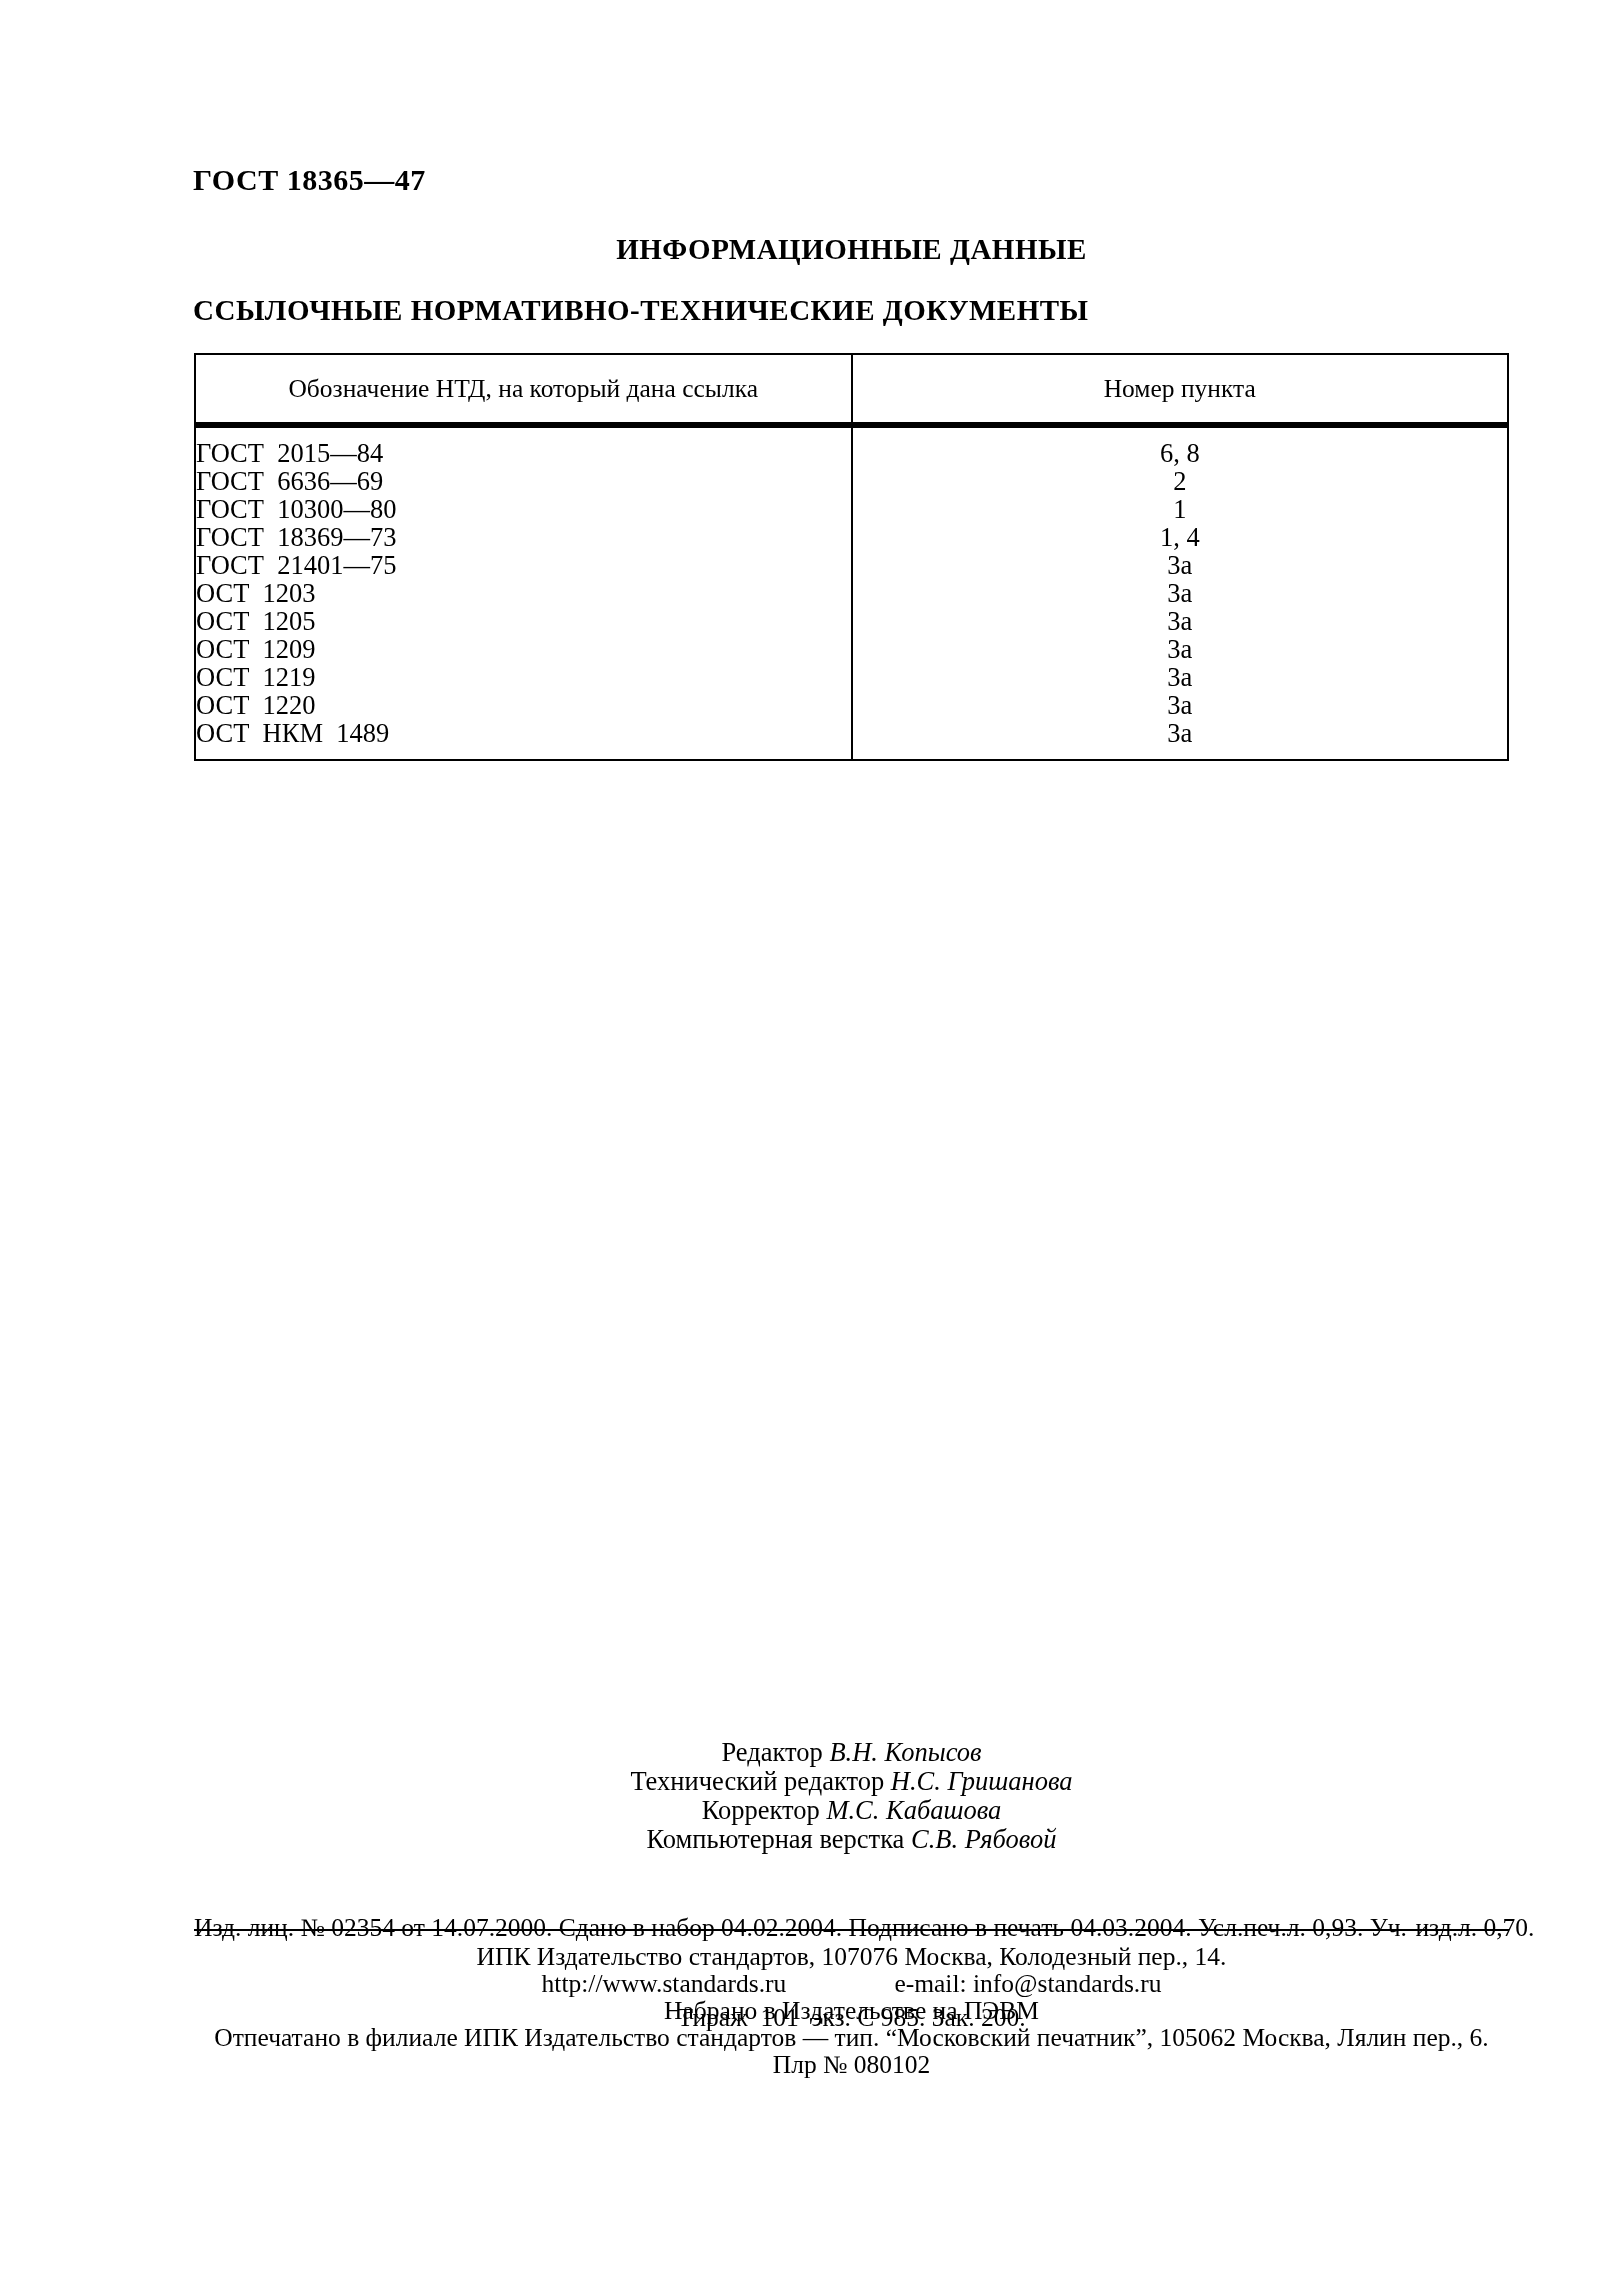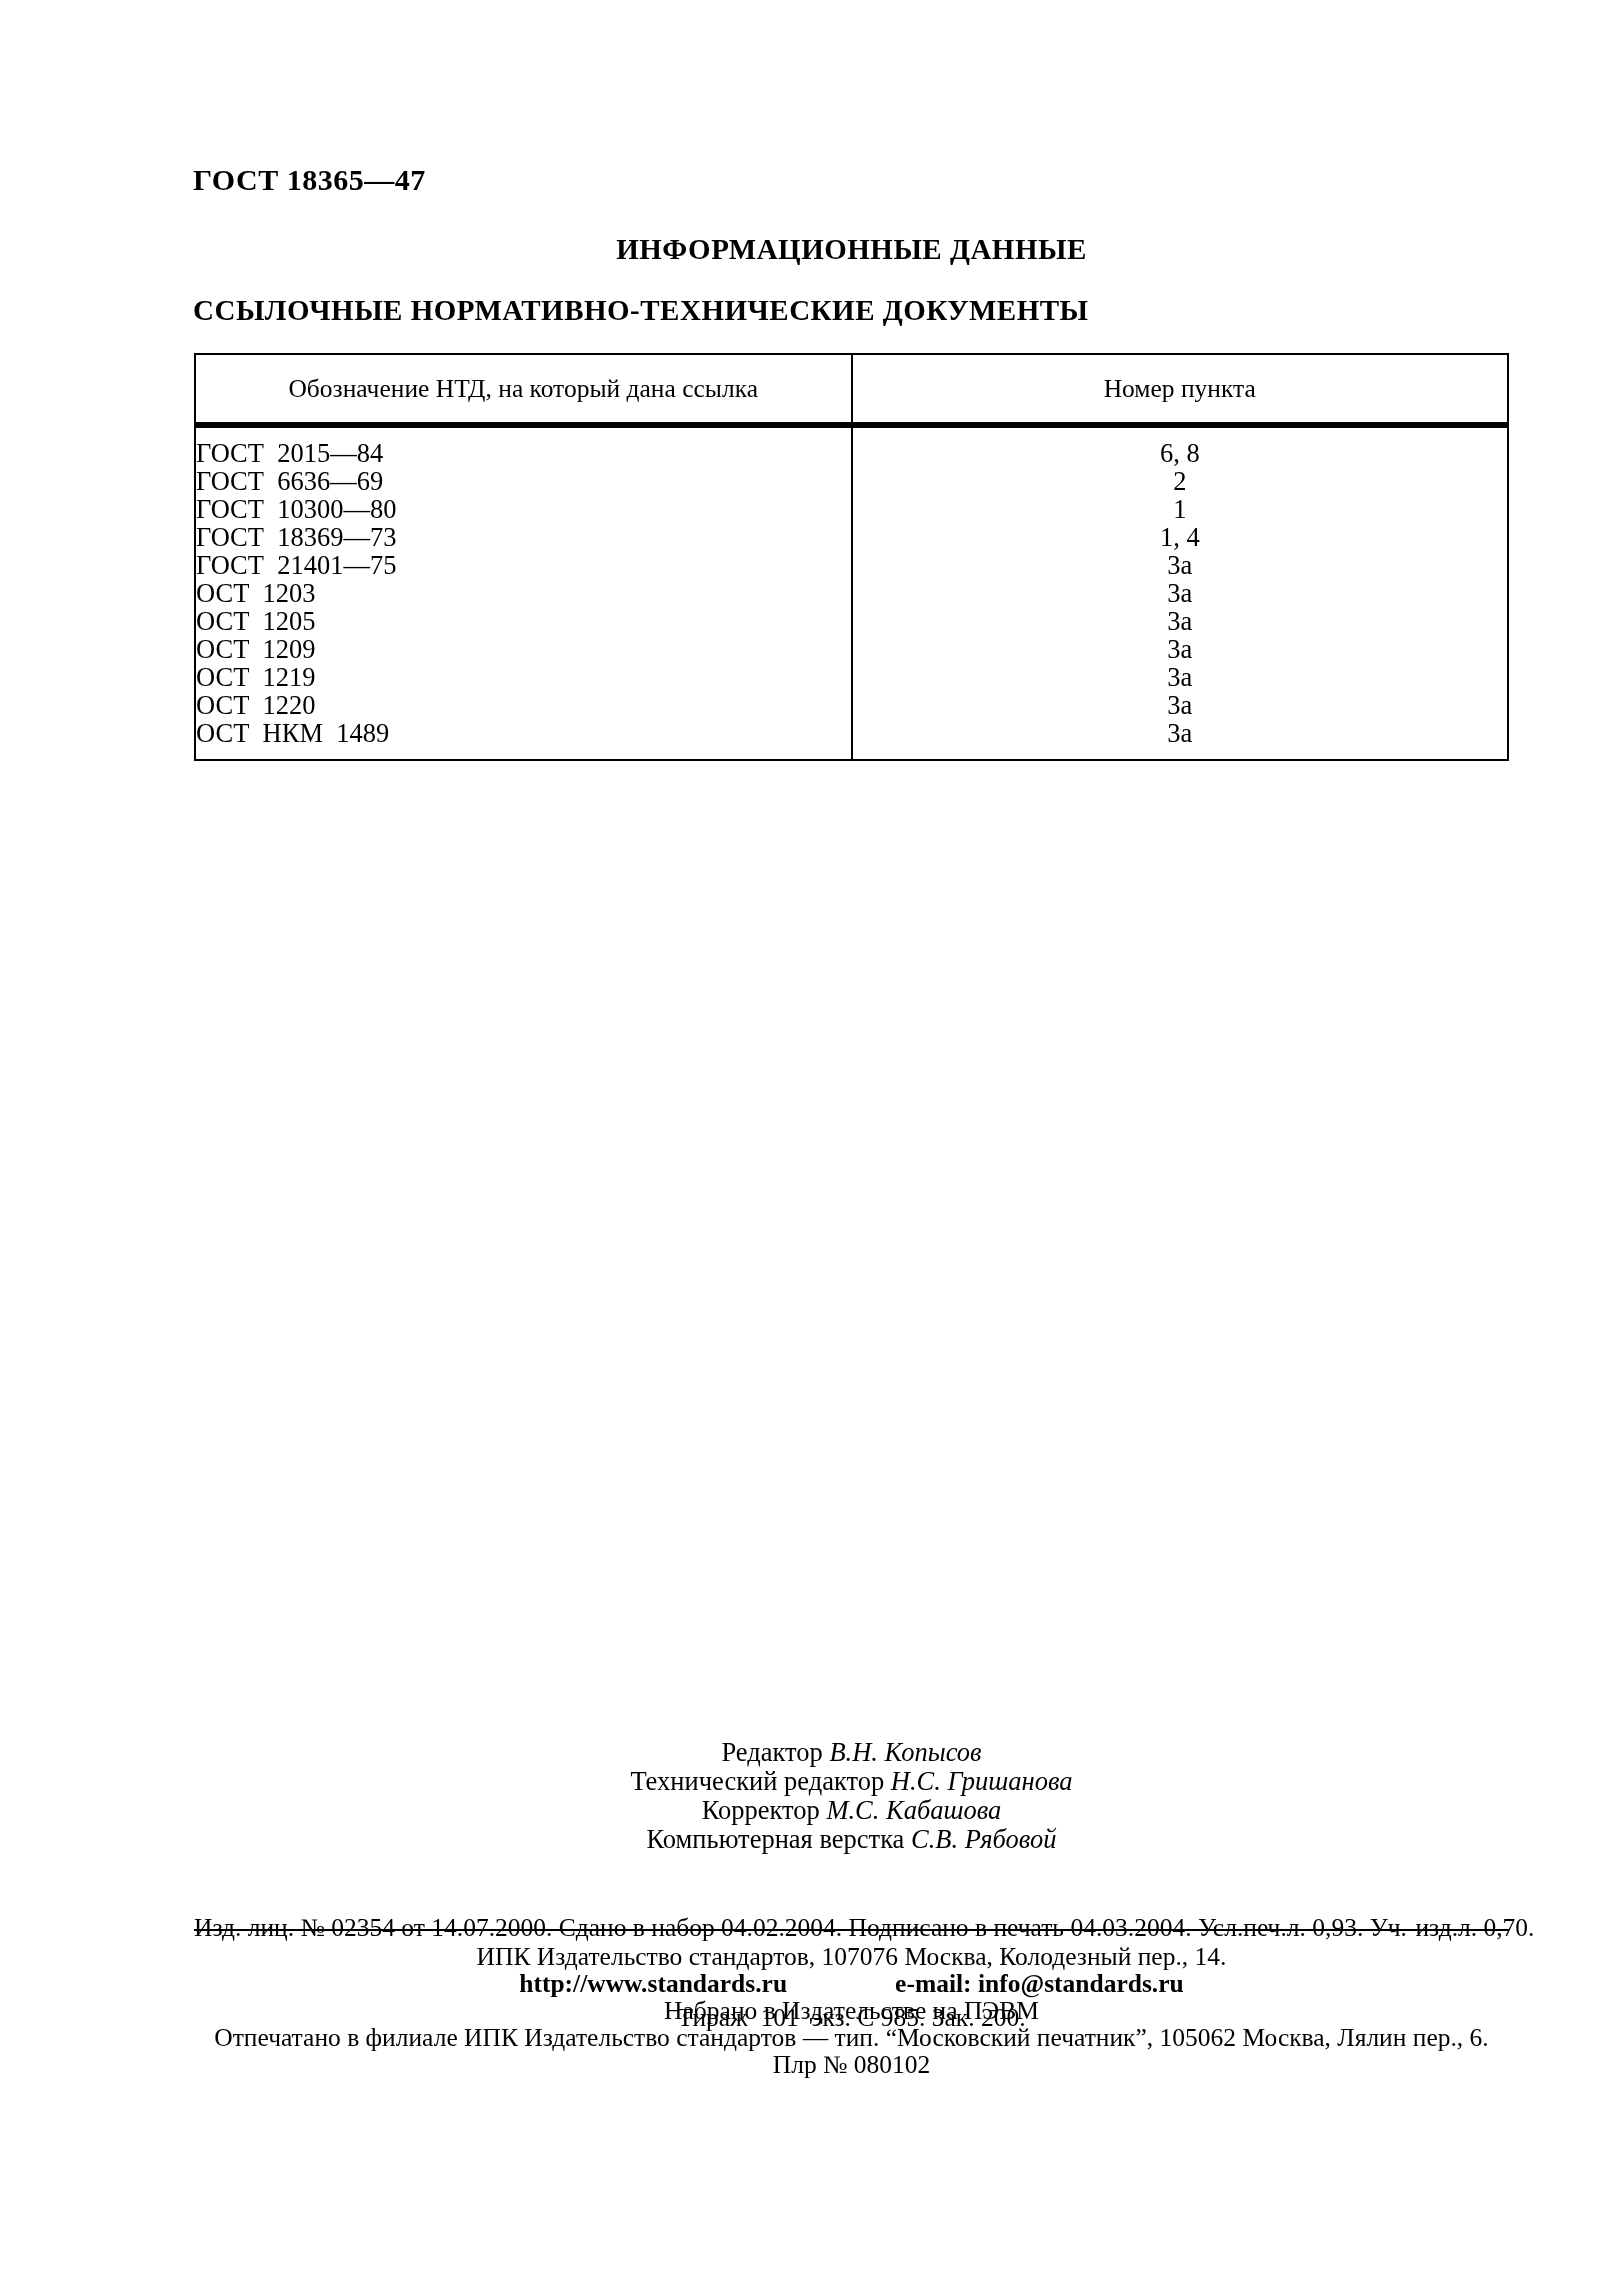--- a/index.html
+++ b/index.html
@@ -123,21 +123,20 @@
     top: 1943px;
     width: 1315px;
     text-align: center;
     font-size: 25.5px;
     line-height: 27px;
   }
   .contact-line {
     display: flex;
     justify-content: center;
     gap: 108px;
-    font-weight: bold;
   }
 </style>
 </head>
 <body>
 
 <div class="page">
 
   <div class="doc-code">ГОСТ 18365—47</div>
 
   <h1 class="title">ИНФОРМАЦИОННЫЕ ДАННЫЕ</h1>

